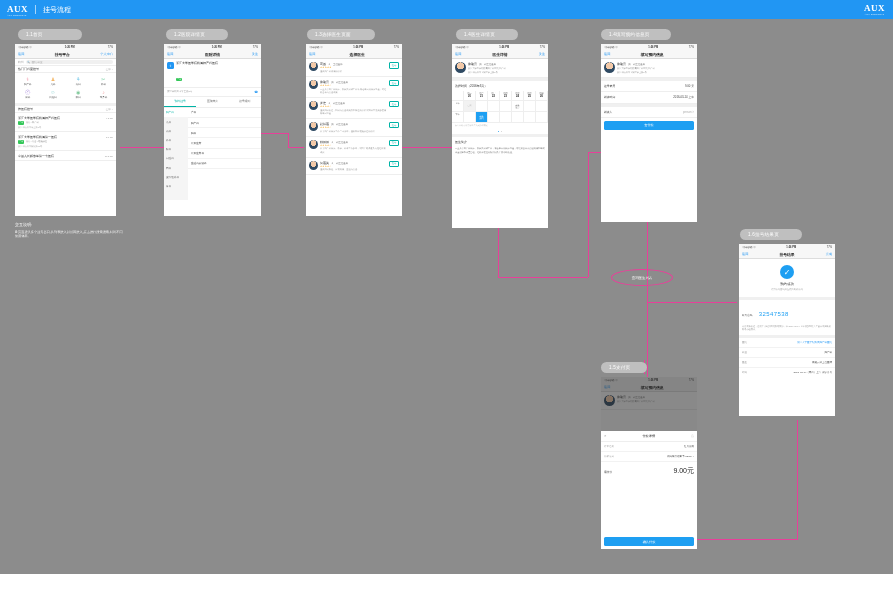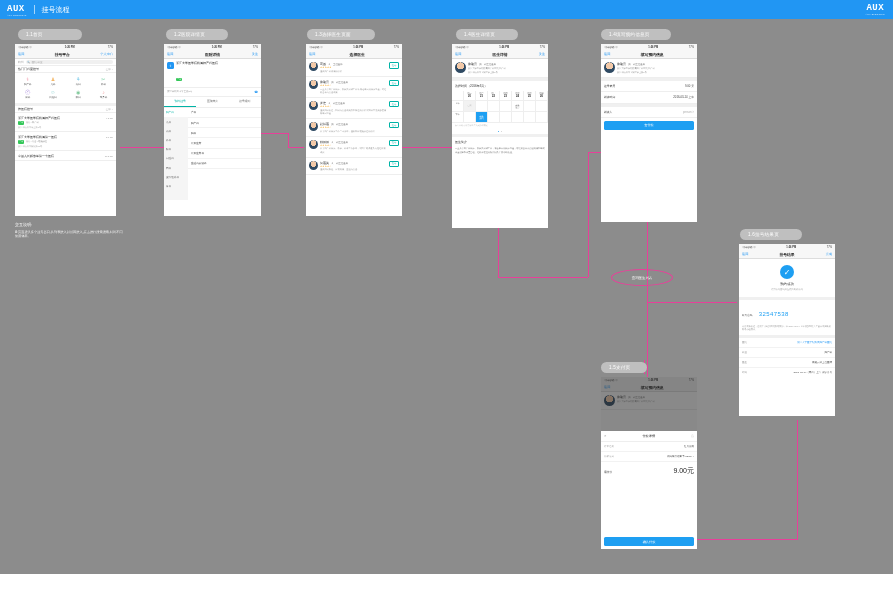--- a/index.html
+++ b/index.html
@@ -8,21 +8,21 @@
     background:#8c8c8c;
     font-family:"Liberation Sans","DejaVu Sans",sans-serif;
     position:relative;
   }
   
   .topbar{
     position:absolute; left:0; top:0; width:893px; height:19px;
     background:#2196f3; color:#fff; display:flex; align-items:center;
   }
   .logo{font-size:9px; font-weight:bold; letter-spacing:.5px; margin-left:7px;
-        font-family:Liberation Mono, monospace;}
+        font-family:Liberation Serif, serif;}
   .logo-sub{font-size:2.2px; letter-spacing:.3px; display:block; opacity:.85;}
   .divider-v{width:1px;height:9px;background:rgba(255,255,255,.6);margin:0 7px;}
   .topbar-title{font-size:7px;}
   .logo-right{position:absolute;right:8px;top:3px;text-align:center;}
   .logo-right .logo{margin:0;}
   
   .canvas{position:absolute;left:0;top:19px;width:893px;height:555px;background:#8c8c8c;}
   .footer-strip{position:absolute;left:0;top:574px;width:893px;height:26px;background:#fff;}
   
   .pill{

